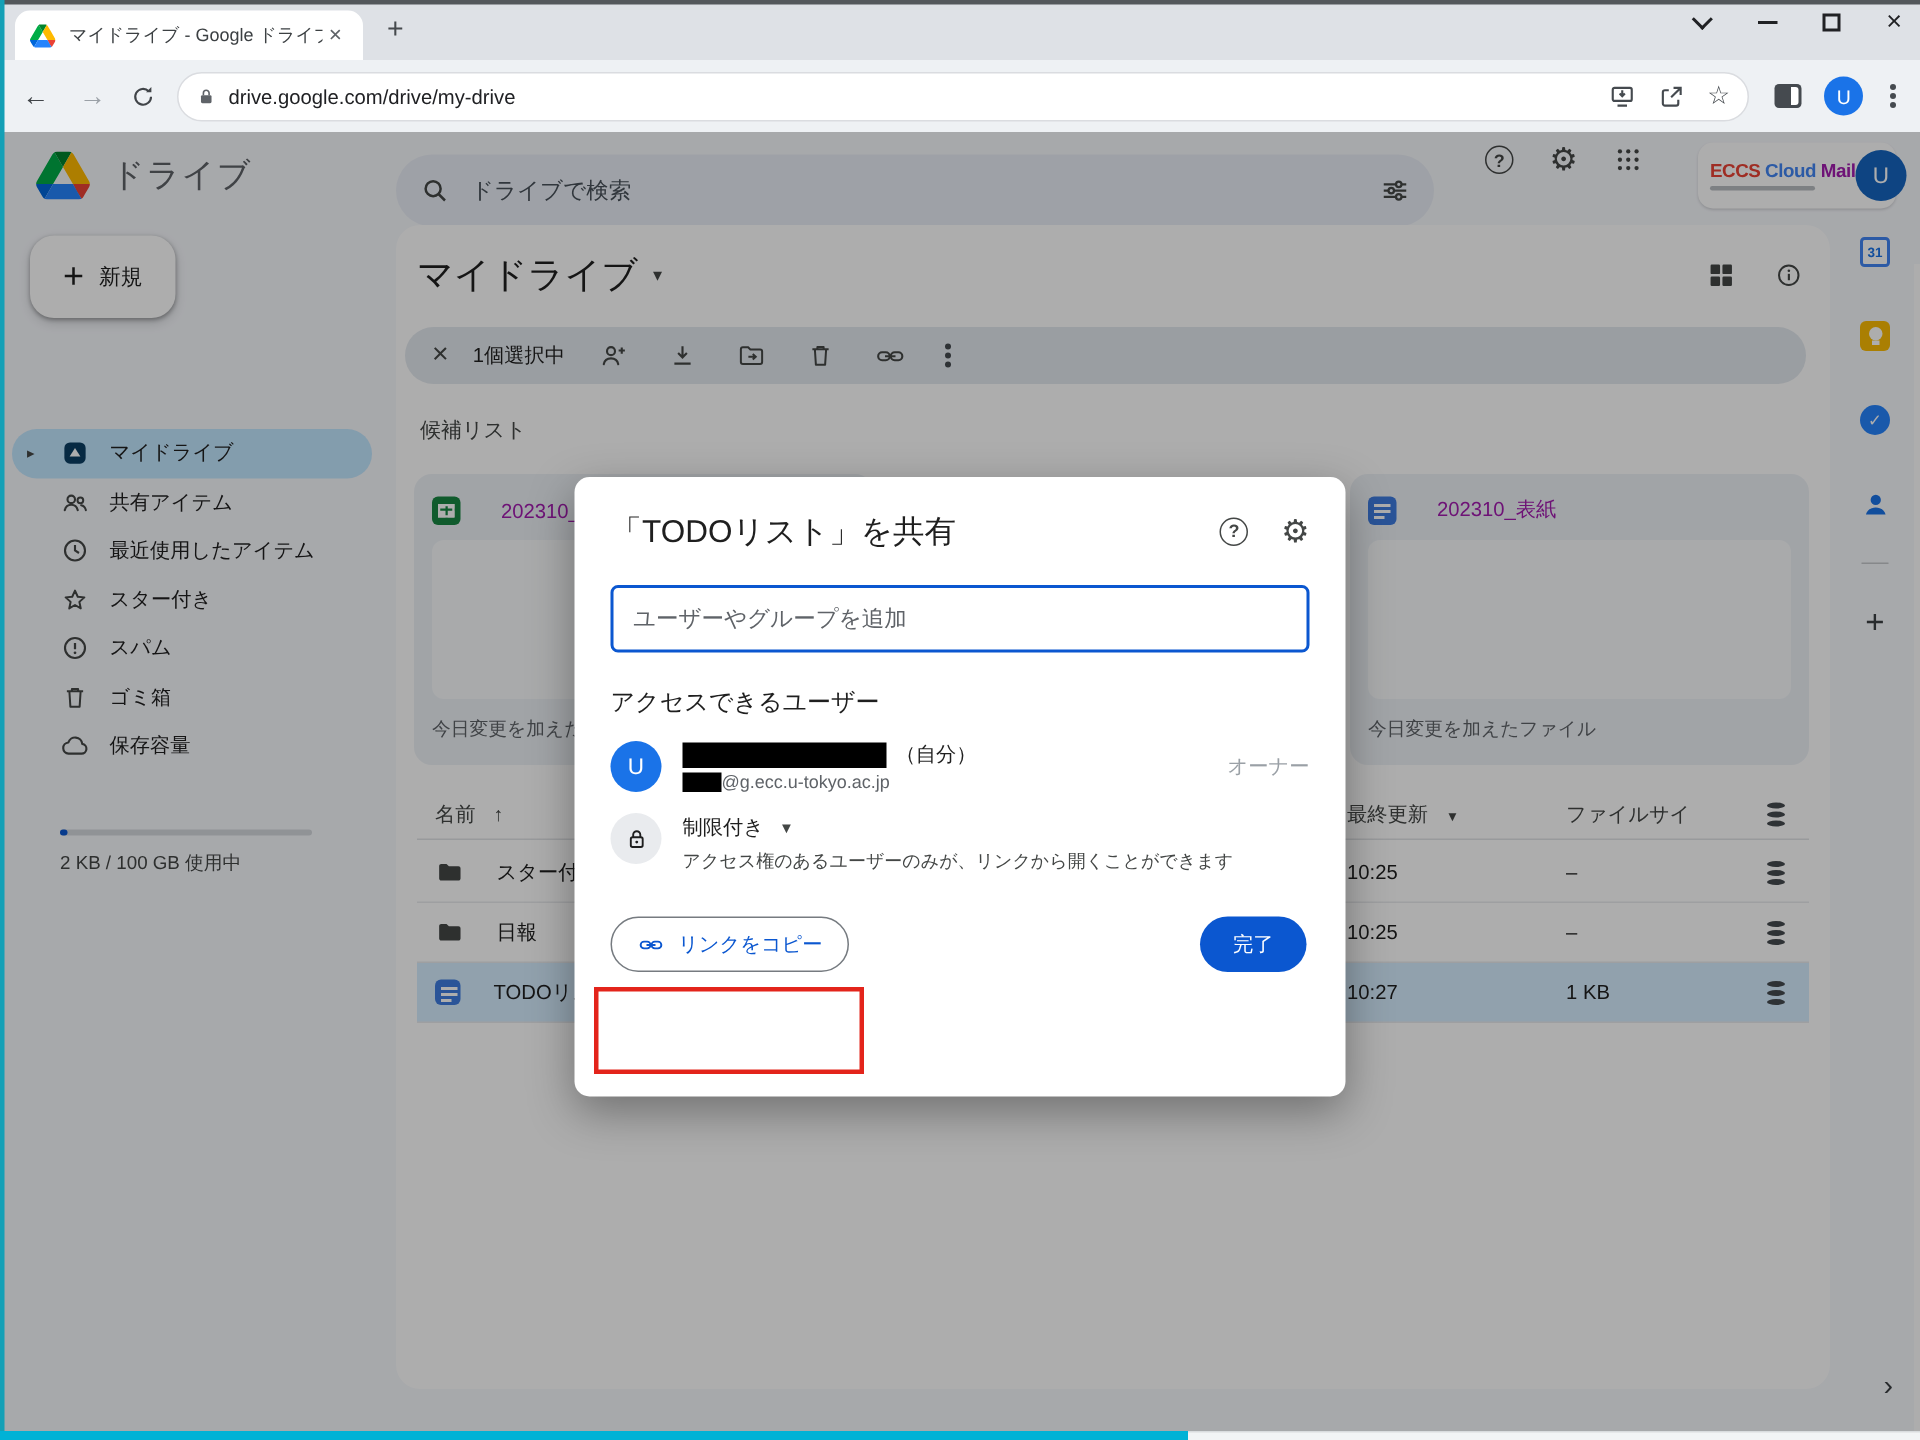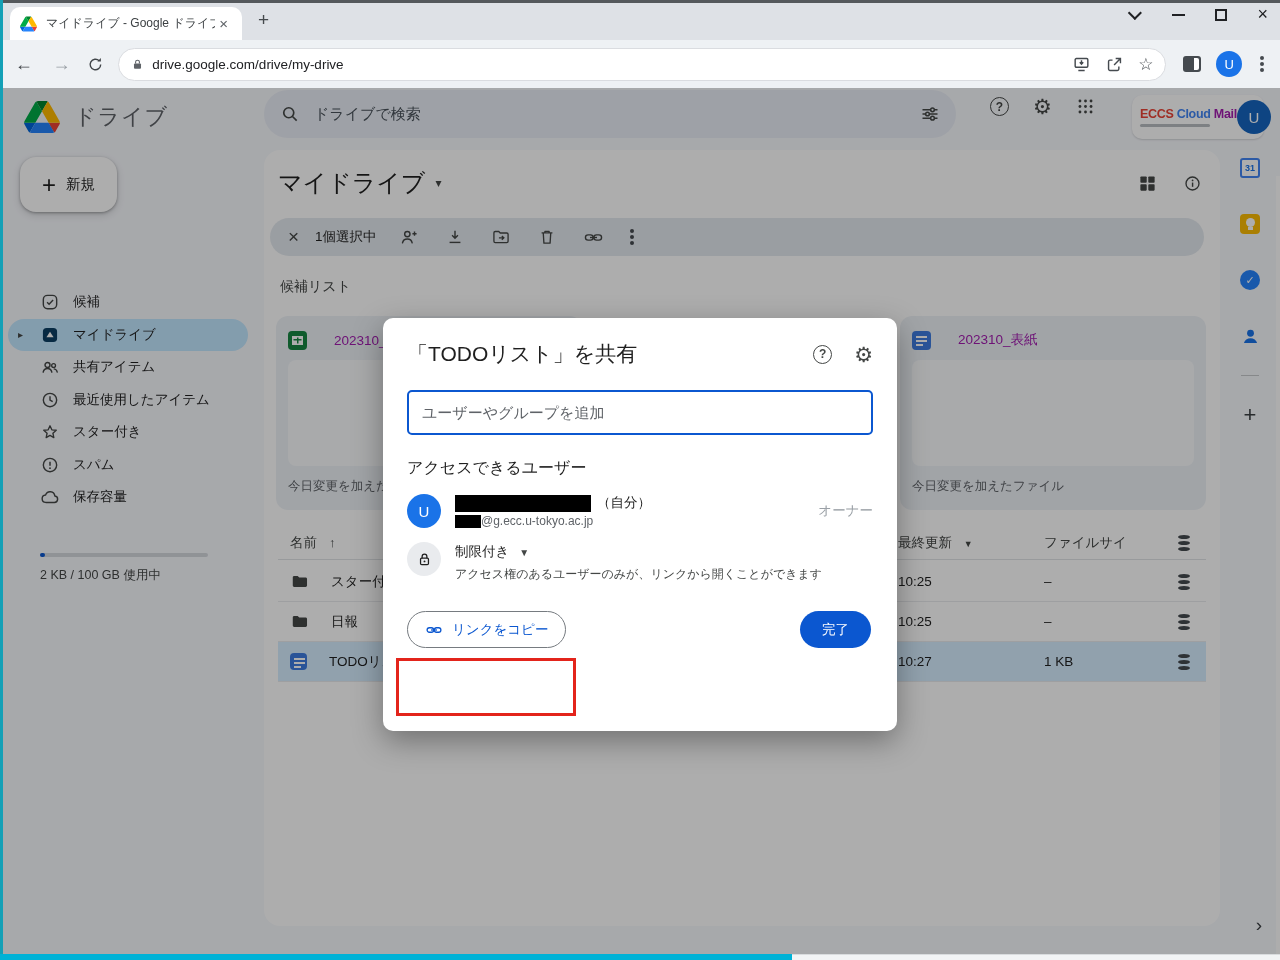--- a/index.html
+++ b/index.html
@@ -40,21 +40,21 @@
   .sidepanel { width:18px; height:16px; background:#454a4f; border-radius:3px; margin-left:17px; position:relative; }
   .sidepanel::after { content:""; position:absolute; right:2px; top:2px; bottom:2px; width:5px; background:#fff; border-radius:0 2px 2px 0; }
   .chrome-avatar { width:26px; height:26px; border-radius:50%; background:#1a73e8; color:#fff; font-size:13px; display:flex; align-items:center; justify-content:center; margin-left:15px; }
   .vdots { width:4px; height:4px; border-radius:50%; background:#454a4f; box-shadow:0 -6px 0 #454a4f, 0 6px 0 #454a4f; margin:0 16px 0 18px; }
 
   
   .page { position:absolute; left:0; top:88px; width:1280px; height:872px; background:#f7f9fd; }
   .drive-header { position:absolute; left:0; top:0; width:1104px; height:58px; display:flex; align-items:center; }
   .drive-logo { margin-left:24px; }
   .app-name { font-size:22px; color:#5f6368; margin-left:14px; letter-spacing:1px; }
-  .searchbar { position:absolute; left:264px; top:2px; width:692px; height:48px; background:#e9eef6; border-radius:24px; display:flex; align-items:center; padding:0 16px; }
+  .searchbar { position:absolute; left:264px; top:15px; width:692px; height:48px; background:#e9eef6; border-radius:24px; display:flex; align-items:center; padding:0 16px; }
   .search-ph { font-size:15px; color:#49515a; margin-left:14px; flex:1; }
   .hdr-icons { position:absolute; left:990px; top:8px; display:flex; align-items:center; gap:24px; color:#444746; }
   .circle-q { width:19px; height:19px; border:1.8px solid #444746; border-radius:50%; font-size:12px; display:flex; align-items:center; justify-content:center; font-weight:700; }
   .gear-glyph { font-size:21px; line-height:1; }
   .eccs-badge { position:absolute; left:1132px; top:7px; width:132px; height:44px; background:#fff; border-radius:10px; box-shadow:0 1px 2px rgba(0,0,0,.15); display:flex; align-items:center; padding:0 6px 0 8px; }
   .eccs-text { flex:1; }
   .eccs-line { font-size:12.5px; font-weight:700; letter-spacing:-0.3px; white-space:nowrap; }
   .eccs-w1 { color:#ea4335; } .eccs-w2 { color:#4285f4; } .eccs-w3 { color:#a21caf; }
   .eccs-tag { width:70px; height:3px; background:#b9bdc1; border-radius:2px; margin-top:3px; }
   .drive-avatar { width:34px; height:34px; border-radius:50%; background:#1565c0; color:#fff; font-size:15px; display:flex; align-items:center; justify-content:center; flex:0 0 auto; }
@@ -273,27 +273,20 @@
         <div class="drive-avatar">U</div>
       </div>
     </div>
 
     <div class="sidebar">
       <div class="new-btn">
         <span class="new-plus">+</span>
         <span class="new-label">新規</span>
       </div>
       <div class="nav">
-        <div class="nav-item">
-          <svg class="nicon" viewBox="0 0 24 24">
-            <rect x="4" y="4" width="16" height="16" rx="5" fill="none" stroke="currentColor" stroke-width="1.7"></rect>
-            <path d="M8.5 12.3l2.4 2.4 4.8-5.2" fill="none" stroke="currentColor" stroke-width="1.7"></path>
-          </svg>
-          <span class="nlabel">候補</span>
-        </div>
         <div class="nav-item active">
           <span class="caret">▸</span>
           <svg class="nicon" viewBox="0 0 24 24">
             <rect x="3.5" y="3.5" width="17" height="17" rx="4.5" fill="#0b3e63"></rect>
             <path d="M12 8l4.3 6.8H7.7z" fill="#fff"></path>
           </svg>
           <span class="nlabel">マイドライブ</span>
         </div>
         <div class="nav-item">
           <svg class="nicon" viewBox="0 0 24 24">
@@ -317,20 +310,26 @@
           </svg>
           <span class="nlabel">スター付き</span>
         </div>
         <div class="nav-item">
           <svg class="nicon" viewBox="0 0 24 24">
             <circle cx="12" cy="12" r="8" fill="none" stroke="currentColor" stroke-width="1.7"></circle>
             <line x1="12" y1="8" x2="12" y2="13" stroke="currentColor" stroke-width="1.8"></line>
             <circle cx="12" cy="15.8" r="1.1" fill="currentColor"></circle>
           </svg>
           <span class="nlabel">スパム</span>
+        </div>
+        <div class="nav-item">
+          <svg class="nicon" viewBox="0 0 24 24">
+            <path d="M5.5 7h13M9.5 7V5.2h5V7M7.5 7l.8 12.3h7.4L16.5 7z" fill="none" stroke="currentColor" stroke-width="1.6" stroke-linejoin="round"></path>
+          </svg>
+          <span class="nlabel">ゴミ箱</span>
         </div>
         <div class="nav-item">
           <svg class="nicon" viewBox="0 0 24 24">
             <path d="M6.8 18.5h10.4a3.9 3.9 0 00.6-7.76A5.7 5.7 0 006.7 9.6a4.46 4.46 0 00.1 8.9z" fill="none" stroke="currentColor" stroke-width="1.7" stroke-linejoin="round"></path>
           </svg>
           <span class="nlabel">保存容量</span>
         </div>
       </div>
       <div class="storage-bar">
         <div class="storage-fill"></div>

